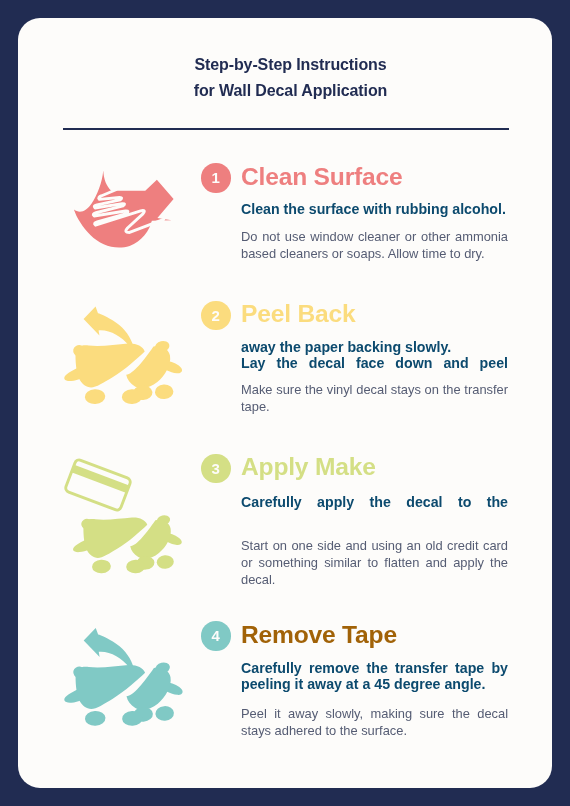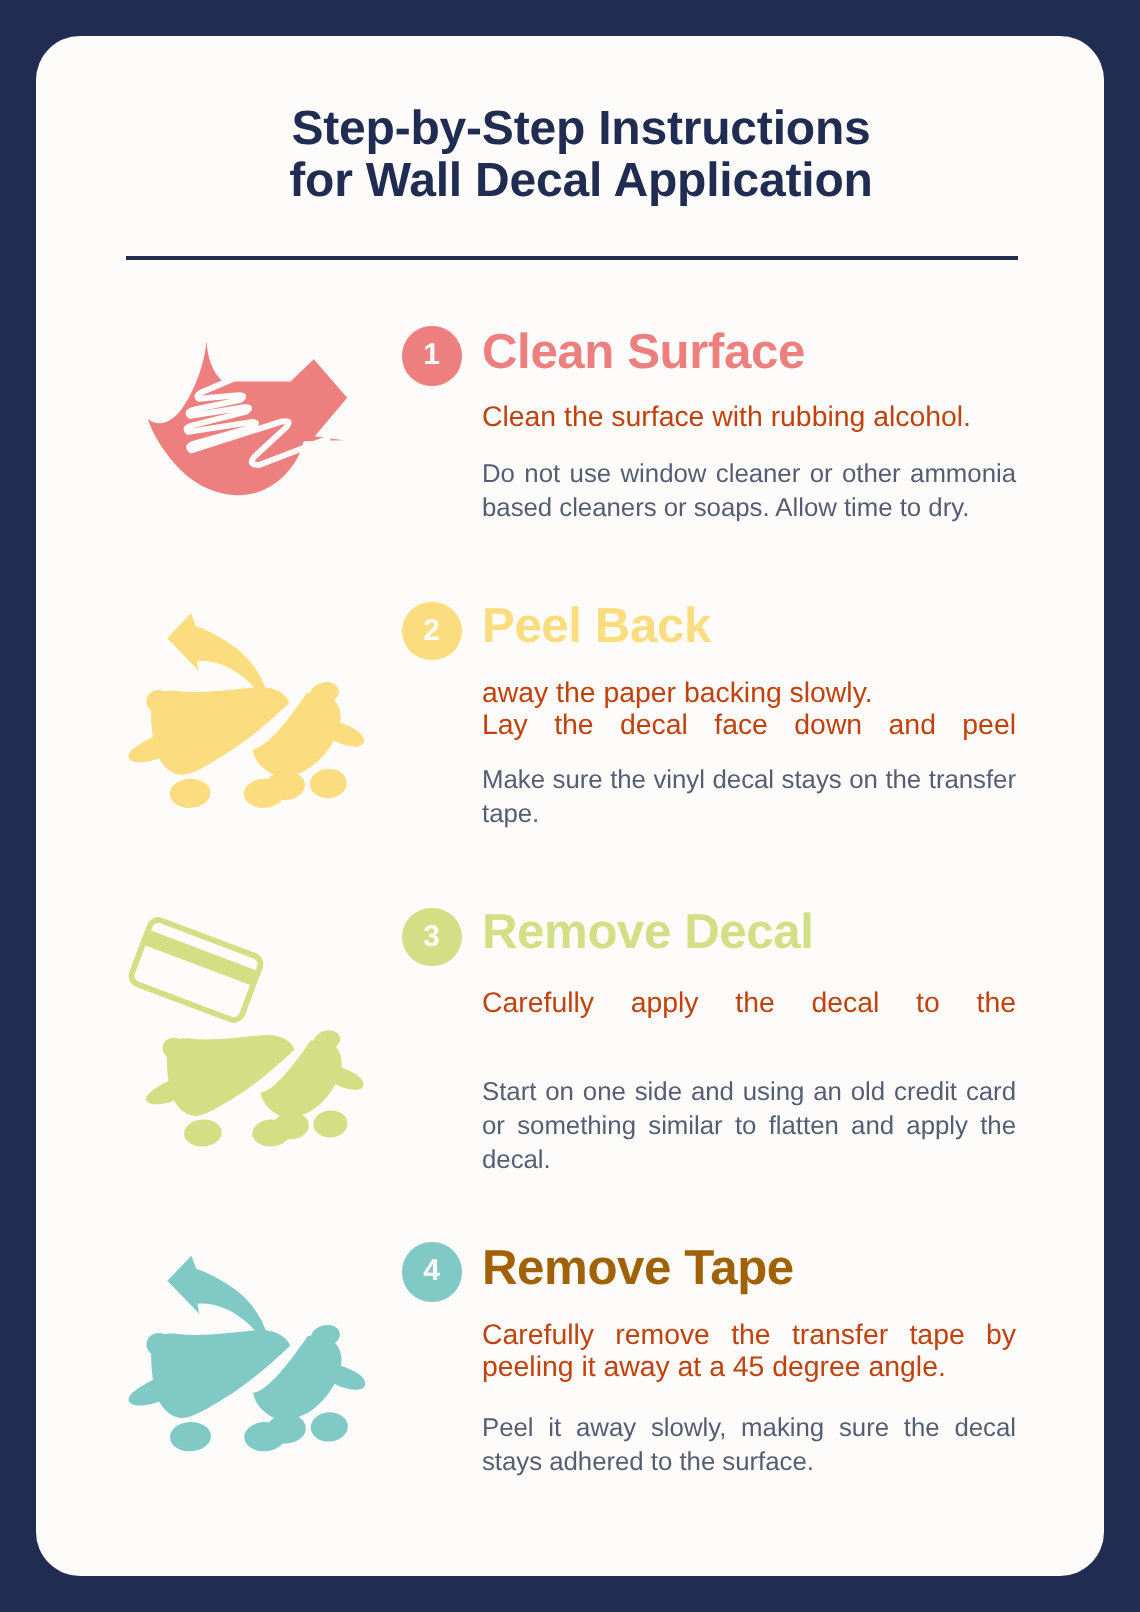--- a/index.html
+++ b/index.html
@@ -1,24 +1,24 @@
 <!DOCTYPE html>
 <html><head>
 <meta charset="utf-8">
 <style>
   html,body{margin:0;padding:0;}
   body{width:570px;height:806px;background:#212C52;font-family:"Liberation Sans",sans-serif;overflow:hidden;}
   .card{position:absolute;left:18px;top:18px;width:534px;height:770px;background:#FDFCFA;border-radius:22px;}
-  .title{position:absolute;left:0;top:33.5px;width:545px;text-align:center;color:#212C52;font-weight:bold;font-size:24px;line-height:26.9px;letter-spacing:-0.1px;}
+  .title{position:absolute;left:0;top:33.5px;width:545px;text-align:center;color:#212C52;font-weight:bold;font-size:16px;line-height:26.9px;letter-spacing:-0.1px;}
   .divider{position:absolute;left:44.5px;top:110px;width:446px;height:2.2px;background:#212C52;}
   .step{position:absolute;left:0;width:534px;}
   .icon{position:absolute;}
   .num{position:absolute;width:29.5px;height:29.5px;border-radius:50%;color:#FDFCFA;font-weight:bold;font-size:15px;text-align:center;line-height:30px;}
   .heading{position:absolute;left:223px;font-weight:bold;font-size:24.6px;line-height:28px;letter-spacing:-0.2px;white-space:nowrap;text-align:center;}
-  .bold{position:absolute;left:223px;width:267px;color:#c2410c;font-weight:normal;font-size:14.2px;line-height:16px;text-align:justify;}
+  .bold{position:absolute;left:223px;width:267px;color:#0c4a6e;font-weight:bold;font-size:14.2px;line-height:16px;text-align:justify;}
   .ln{display:block;text-align:justify;text-align-last:justify;}
   .ln.last{text-align-last:left;}
   .body{position:absolute;left:223px;width:267px;color:#555C73;font-size:12.9px;line-height:17px;letter-spacing:-0.01px;text-align:justify;}
 </style>
 </head>
 <body>
 
 <div class="card">
   <div class="title">
     <span>Step-by-Step Instructions</span><br>
@@ -89,21 +89,21 @@
       </g>
       <g fill="#D4DF85">
         <ellipse cx="19" cy="56" rx="6.5" ry="6" transform="rotate(12 19 56)"></ellipse>
         <path d="M22 71 C19 72.5 11 76 6 80 C1 84 3.5 87.5 10.5 87 C18 86.5 25.5 82.5 28.5 78 Z"></path>
         <path d="M15 57 C15.5 51.5 21.5 49.5 28.5 50.5 C41 52 56 49.5 69 48.5 C77 48 84 51 86 56.5 C78 64 66 75 53 83 C44 88.5 36 93.5 31 93.5 C26 93.5 21 90 18 83 C15.6 77 14.6 66 15 57 Z"></path>
         <ellipse cx="35" cy="103" rx="10.5" ry="7.5" transform="rotate(-3 35 103)"></ellipse>
         <ellipse cx="73" cy="103" rx="10.5" ry="7.5" transform="rotate(-3 73 103)"></ellipse>
       </g>
     </svg>
     <div class="num" style="left:183px;top:0px;background:#D4DF85">3</div>
-    <div class="heading" style="top:-0.5px;color:#D4DF85">Remove Decal</div>
+    <div class="heading" style="top:-0.5px;color:#D4DF85">Apply Make</div>
     <div class="bold" style="top:40.1px">
         <span class="ln">Carefully apply the decal to the</span>
       </div>
     <div class="body" style="top:83.5px">
         <span class="ln">Start on one side and using an old credit card</span>
         <span class="ln">or something similar to flatten and apply the</span>
         <span class="ln last">decal.</span>
       </div>
   </div>
 

